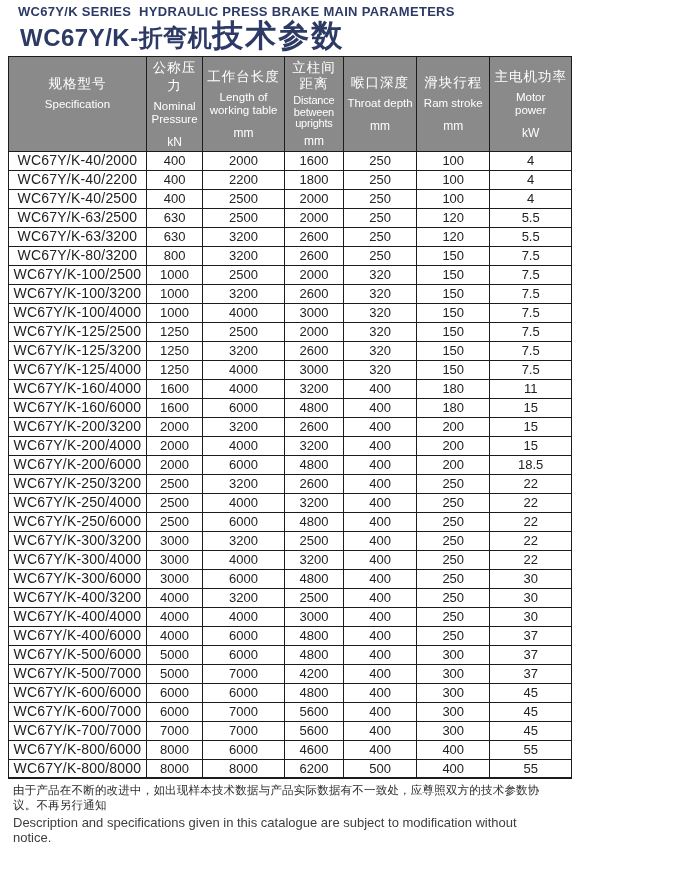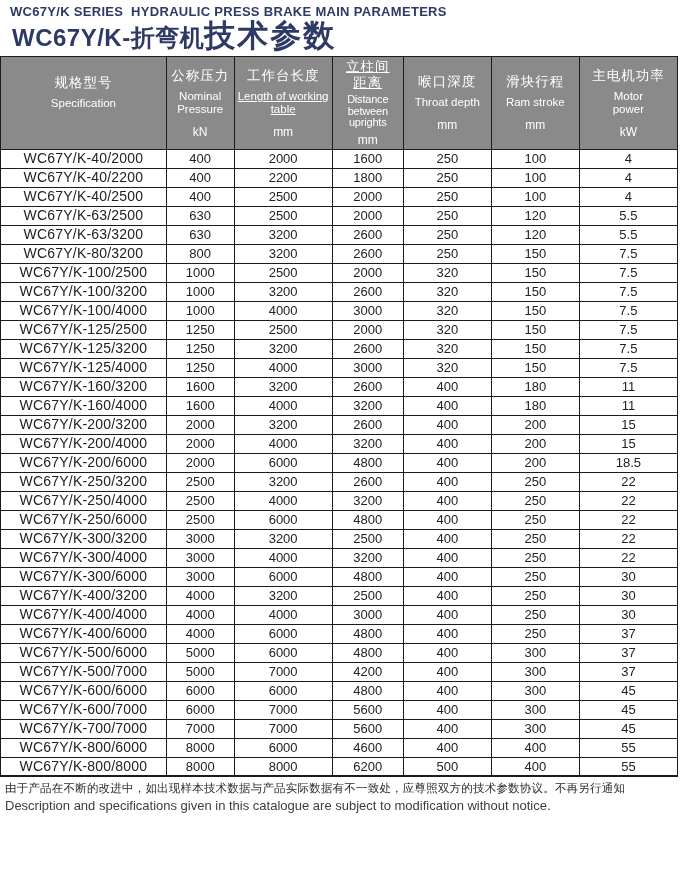--- a/index.html
+++ b/index.html
@@ -8,21 +8,21 @@
     --border-dark:#1c1c1c;
     --body-text:#1f1f1f;
   }
   *{box-sizing:border-box;margin:0;padding:0;}
   html,body{background:#ffffff;}
   body{
     width:686px;
     font-family:"Liberation Sans","DejaVu Sans",sans-serif;
     color:var(--body-text);
   }
-  .page{width:678px;}
+  .page{width:564px;margin-left:8px;}
 
   
   .series-line{
     padding:4px 0 0 10px;
     font-size:13px;
     font-weight:bold;
     letter-spacing:.3px;
     color:var(--accent-navy);
     white-space:pre;
   }
@@ -59,23 +59,23 @@
     height:92px;
     vertical-align:middle;
     text-align:center;
     padding:2px 1px;
   }
   .th-zh{font-size:13.5px;letter-spacing:1px;}
   .th-en{font-size:11.5px;margin-top:5px;line-height:1.15;}
   .th-unit{font-size:12px;margin-top:9px;min-height:12px;}
   thead th .sized{margin-left:auto;margin-right:auto;}
   thead th:nth-child(2) .th-en{max-width:62px;}
-  thead th:nth-child(3) .th-en{max-width:100px;text-decoration:underline;}
+  thead th:nth-child(3) .th-en{max-width:100px;}
   thead th:nth-child(4) .th-en{max-width:58px;font-size:11px;line-height:1.05;letter-spacing:-.2px;margin-top:2px;}
-  thead th:nth-child(4) .th-zh{line-height:1.25;text-decoration:underline;}
+  thead th:nth-child(4) .th-zh{line-height:1.25;}
   thead th:nth-child(4) .th-unit{margin-top:4px;}
   thead th:nth-child(7) .th-en{max-width:48px;}
 
   tbody td{
     height:19px;
     text-align:center;
     font-size:13px;
     color:#222222;
     padding:0 2px;
     line-height:1.1;
@@ -253,36 +253,36 @@
         <tr>
           <td class="model">WC67Y/K-125/4000</td>
           <td>1250</td>
           <td>4000</td>
           <td>3000</td>
           <td>320</td>
           <td>150</td>
           <td>7.5</td>
         </tr>
         <tr>
-          <td class="model">WC67Y/K-160/3200</td>
+          <td class="model">WC67Y/K-160/4000</td>
           <td>1600</td>
-          <td>3200</td>
-          <td>2600</td>
+          <td>4000</td>
+          <td>3200</td>
           <td>400</td>
           <td>180</td>
           <td>11</td>
         </tr>
         <tr>
-          <td class="model">WC67Y/K-160/4000</td>
+          <td class="model">WC67Y/K-160/6000</td>
           <td>1600</td>
-          <td>4000</td>
-          <td>3200</td>
+          <td>6000</td>
+          <td>4800</td>
           <td>400</td>
           <td>180</td>
-          <td>11</td>
+          <td>15</td>
         </tr>
         <tr>
           <td class="model">WC67Y/K-200/3200</td>
           <td>2000</td>
           <td>3200</td>
           <td>2600</td>
           <td>400</td>
           <td>200</td>
           <td>15</td>
         </tr>

